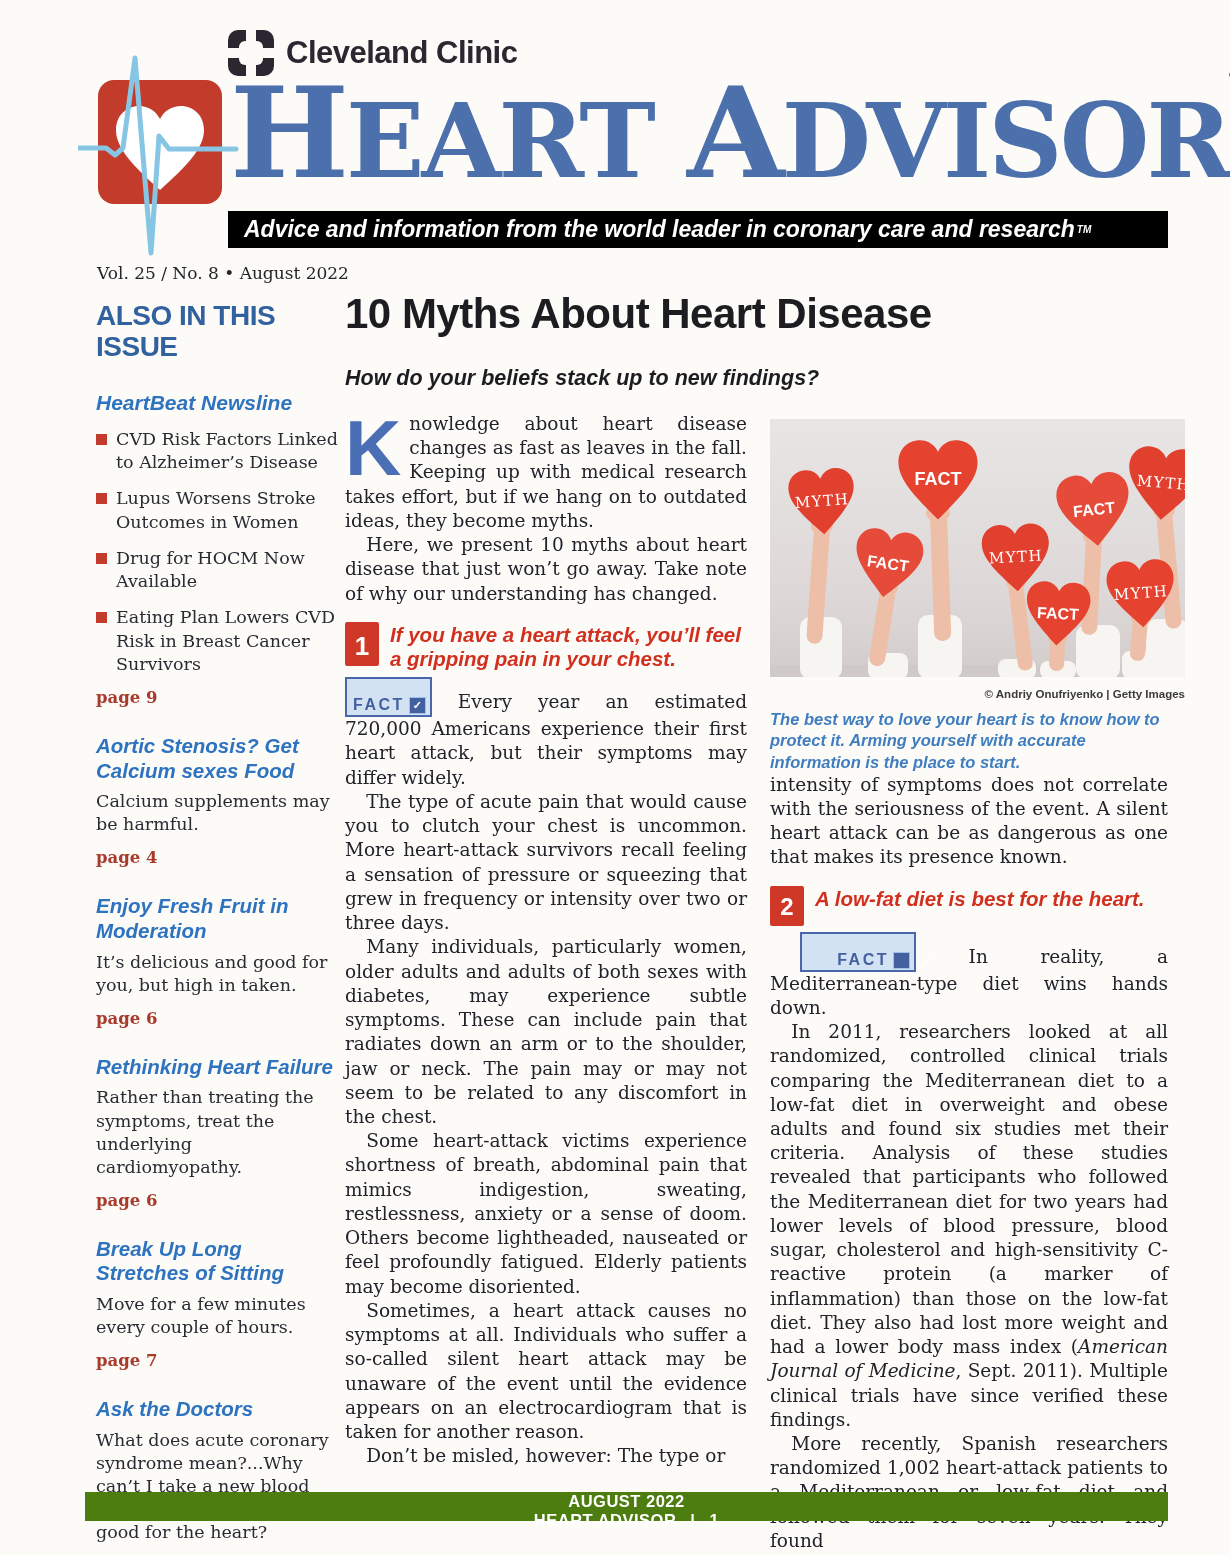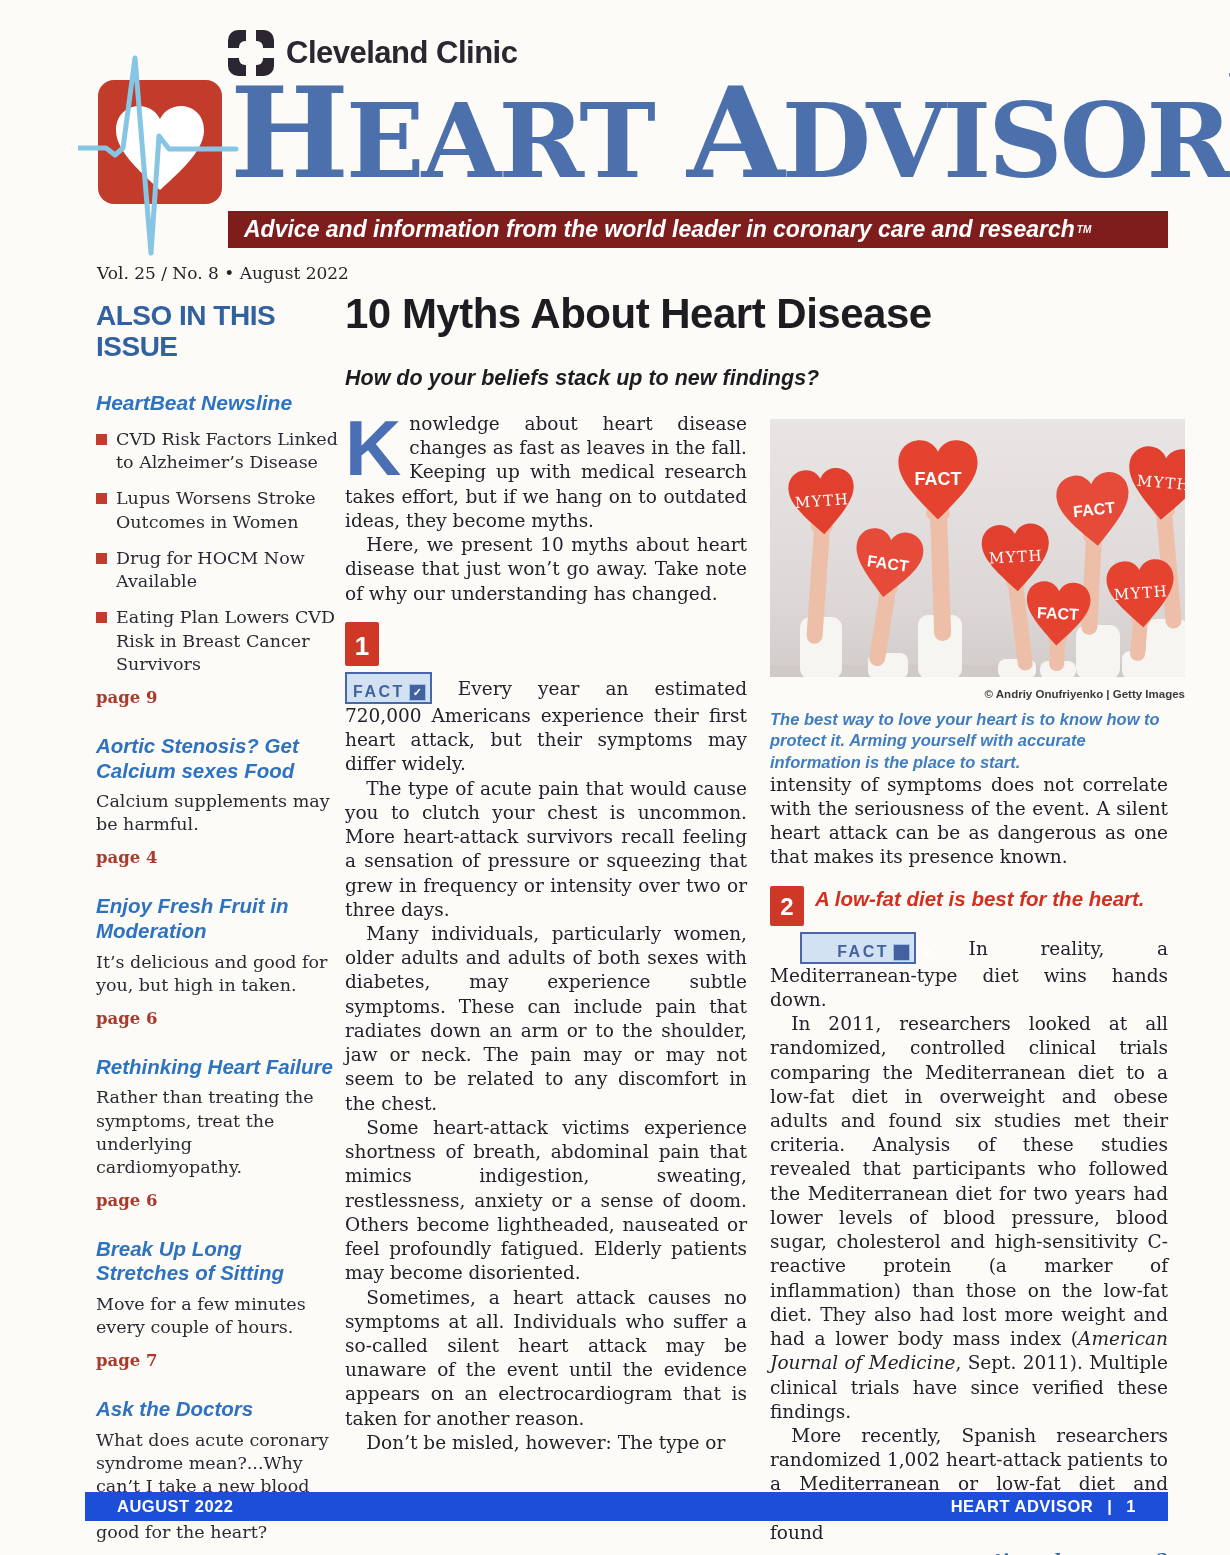--- a/index.html
+++ b/index.html
@@ -8,21 +8,21 @@
 
   
   .ekg-logo{position:absolute;left:78px;top:48px;}
   .cc-brand{position:absolute;left:228px;top:30px;display:flex;align-items:center;gap:12px;}
   .cc-name{font-weight:bold;font-size:31px;color:#2b2630;letter-spacing:-0.5px;}
   .masthead{position:absolute;left:230px;top:70px;font-family:"DejaVu Serif",serif;font-weight:bold;color:#4c70ab;letter-spacing:-3px;line-height:1;white-space:nowrap;}
   .masthead .big{font-size:126px;}
   .masthead .rest{font-size:103px;}
   .masthead .sp{display:inline-block;width:34px;}
   .masthead sup{font-size:19px;letter-spacing:0;vertical-align:90px;color:#4c70ab;}
-  .tagline{position:absolute;left:228px;top:211px;width:940px;height:37px;background:#7f1d1d;color:#fff;display:flex;align-items:center;padding-left:16px;box-sizing:border-box;font-weight:bold;font-style:italic;font-size:23px;}
+  .tagline{position:absolute;left:228px;top:211px;width:940px;height:37px;background:#000000;color:#fff;display:flex;align-items:center;padding-left:16px;box-sizing:border-box;font-weight:bold;font-style:italic;font-size:23px;}
   .tagline sup{font-size:10px;margin-left:2px;vertical-align:8px;}
 
   .issue-line{position:absolute;left:97px;top:263px;font-family:"DejaVu Serif",serif;font-size:17px;color:#24242b;}
 
   
   .sidebar{position:absolute;left:96px;top:300px;width:242px;}
   .sb-heading{font-weight:bold;font-size:28px;line-height:1.12;color:#32619f;letter-spacing:-0.5px;}
   .nl-title{margin-top:28px;font-weight:bold;font-style:italic;font-size:21px;color:#2e73c0;}
   .nl-item{display:flex;margin-top:13px;gap:9px;}
   .nl-sq{flex:0 0 11px;width:11px;height:11px;background:#c23b2c;margin-top:6px;}
@@ -42,33 +42,33 @@
   .col p{margin:0;}
   .col p.ind{text-indent:1.15em;}
 
   .dropcap{float:left;font-family:"Liberation Sans",sans-serif;font-weight:bold;font-size:78px;line-height:0.78;color:#4a6fb5;margin:6px 8px 0 0;}
 
   .myth-head{display:flex;gap:11px;margin:16px 0 6px 0;text-align:left;}
   .myth-num{flex:0 0 34px;width:34px;height:44px;background:#cf3827;color:#fff;font-family:"Liberation Sans",sans-serif;font-weight:bold;font-size:26px;display:flex;align-items:flex-end;justify-content:center;padding-bottom:3px;box-sizing:border-box;border-radius:2px;}
   .myth-head.small .myth-num{height:40px;font-size:24px;}
   .myth-title{font-family:"Liberation Sans",sans-serif;font-weight:bold;font-style:italic;font-size:20.5px;line-height:1.18;color:#d2301f;padding-top:1px;}
 
-  .fact-badge{display:inline-block;border:2px solid #4a66aa;background:#d3e2f3;color:#44619f;font-family:"Liberation Sans",sans-serif;font-weight:bold;font-size:16px;letter-spacing:2.5px;padding:8px 4px 0 6px;vertical-align:-2px;line-height:20px;white-space:nowrap;}
+  .fact-badge{display:inline-block;border:2px solid #4a66aa;background:#d3e2f3;color:#44619f;font-family:"Liberation Sans",sans-serif;font-weight:bold;font-size:16px;letter-spacing:2.5px;padding:16px 4px 0 6px;vertical-align:-2px;line-height:20px;white-space:nowrap;}
   .fact-check{display:inline-block;background:#44619f;color:#fff;width:15px;height:15px;line-height:15px;font-size:11px;text-align:center;letter-spacing:0;margin-left:4px;border:1px solid #9fc0e8;vertical-align:1px;}
 
   
   .photo-wrap{width:415px;}
   .photo-credit{margin-top:4px;text-align:right;font-family:"Liberation Sans",sans-serif;font-weight:bold;font-size:11.5px;color:#3a3a3a;text-align-last:right;}
   .photo-caption{margin-top:7px;width:408px;font-family:"Liberation Sans",sans-serif;font-weight:bold;font-style:italic;font-size:16.5px;line-height:1.28;color:#3f7dc0;text-align:left;}
   .after-photo{margin-top:13px;}
 
   .continued{margin-top:4px;text-align:right;text-align-last:right;font-weight:bold;font-style:italic;font-size:18.5px;color:#2f6cb3;}
 
   
-  .footbar{position:absolute;left:85px;top:1492px;width:1083px;height:29px;background:#1d4ed8;color:#fff;display:flex;align-items:center;justify-content:space-between;padding:0 32px;box-sizing:border-box;font-weight:bold;font-size:16.5px;letter-spacing:0.5px;}
+  .footbar{position:absolute;left:85px;top:1492px;width:1083px;height:29px;background:#4d7c0f;color:#fff;display:flex;align-items:center;justify-content:space-between;padding:0 6px;box-sizing:border-box;font-weight:bold;font-size:16.5px;letter-spacing:0.5px;flex-direction:column;}
   .footbar .right{display:flex;gap:14px;align-items:center;}
 </style>
 </head>
 <body>
 
 <div class="page">
 
   <svg class="ekg-logo" width="165" height="218" viewBox="0 0 165 218">
     <rect x="20" y="32" width="124" height="124" rx="16" fill="#c23b2b"></rect>
     <path d="M82 142 C55 118 38 100 38 82 C38 67 49 58 61 58 C70 58 78 63 82 71 C86 63 94 58 103 58 C115 58 126 67 126 82 C126 100 109 118 82 142 Z" fill="#ffffff"></path>
@@ -145,20 +145,21 @@
 
   <h1 class="headline" style="margin:0;">10 Myths About Heart Disease</h1>
   <h2 class="subhead" style="margin:0;">How do your beliefs stack up to new findings?</h2>
 
   <div class="col col1">
     <p><span class="dropcap">K</span><span>nowledge about heart disease changes as fast as leaves in the fall. Keeping up with medical research takes effort, but if we hang on to outdated ideas, they become myths.</span></p>
     <p class="ind">Here, we present 10 myths about heart disease that just won’t go away. Take note of why our understanding has changed.</p>
 
     <div class="myth-head">
       <div class="myth-num">1</div>
+      <div class="myth-title">If you have a heart attack, you’ll feel a gripping pain in your chest.</div>
     </div>
     <p><span class="fact-badge"><span>FACT</span><span class="fact-check">✓</span></span> <span>Every year an estimated 720,000 Americans experience their first heart attack, but their symptoms may differ widely.</span></p>
 
     <p class="ind">The type of acute pain that would cause you to clutch your chest is uncommon. More heart-attack survivors recall feeling a sensation of pressure or squeezing that grew in frequency or intensity over two or three days.</p>
     <p class="ind">Many individuals, particularly women, older adults and adults of both sexes with diabetes, may experience subtle symptoms. These can include pain that radiates down an arm or to the shoulder, jaw or neck. The pain may or may not seem to be related to any discomfort in the chest.</p>
     <p class="ind">Some heart-attack victims experience shortness of breath, abdominal pain that mimics indigestion, sweating, restlessness, anxiety or a sense of doom. Others become lightheaded, nauseated or feel profoundly fatigued. Elderly patients may become disoriented.</p>
     <p class="ind">Sometimes, a heart attack causes no symptoms at all. Individuals who suffer a so-called silent heart attack may be unaware of the event until the evidence appears on an electrocardiogram that is taken for another reason.</p>
     <p class="ind">Don’t be misled, however: The type or</p>
   </div>
 

